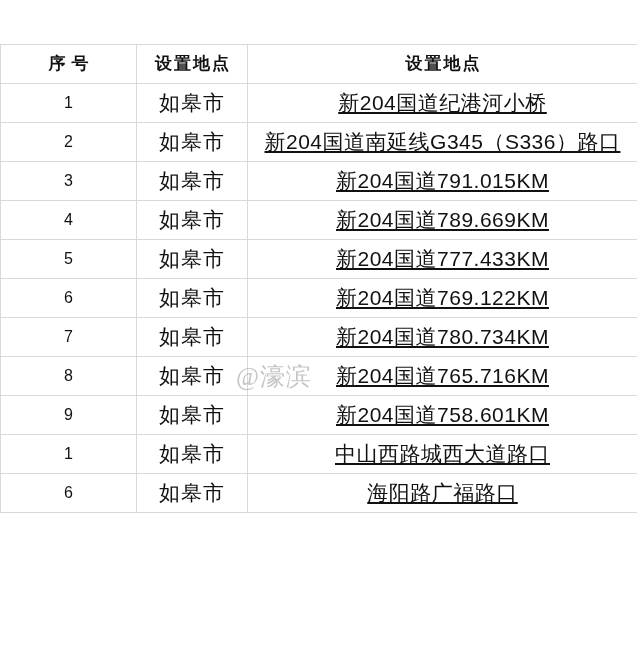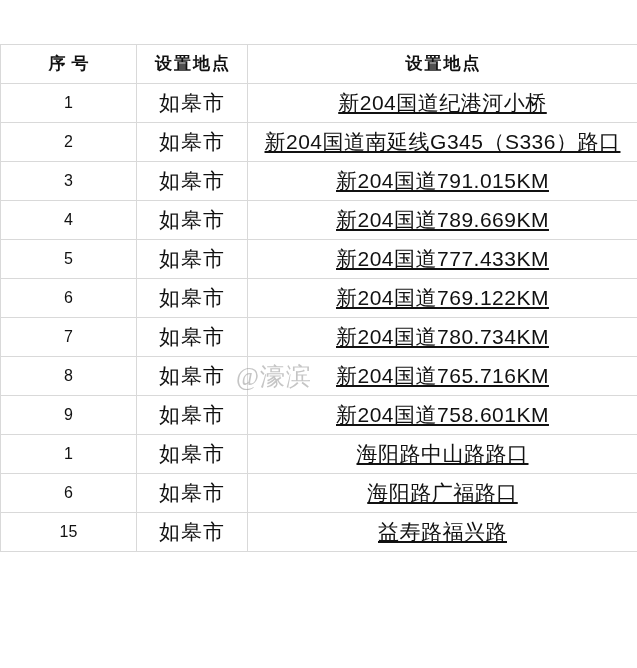--- a/index.html
+++ b/index.html
@@ -142,31 +142,26 @@
         <td class="place">新204国道765.716KM</td>
       </tr>
       <tr>
         <td class="idx">9</td>
         <td class="region">如皋市</td>
         <td class="place">新204国道758.601KM</td>
       </tr>
       <tr>
         <td class="idx">1</td>
         <td class="region">如皋市</td>
-        <td class="place">海阳路中山路路口</td>
+        <td class="place">中山西路城西大道路口</td>
       </tr>
       <tr>
         <td class="idx">6</td>
         <td class="region">如皋市</td>
         <td class="place">海阳路广福路口</td>
-      </tr>
-      <tr>
-        <td class="idx">15</td>
-        <td class="region">如皋市</td>
-        <td class="place">益寿路福兴路</td>
       </tr>
     </tbody>
   </table>
 
   <div class="watermark">
     <div class="wm-text">@濠滨</div>
   </div>
 </div>
 
 </body></html>

